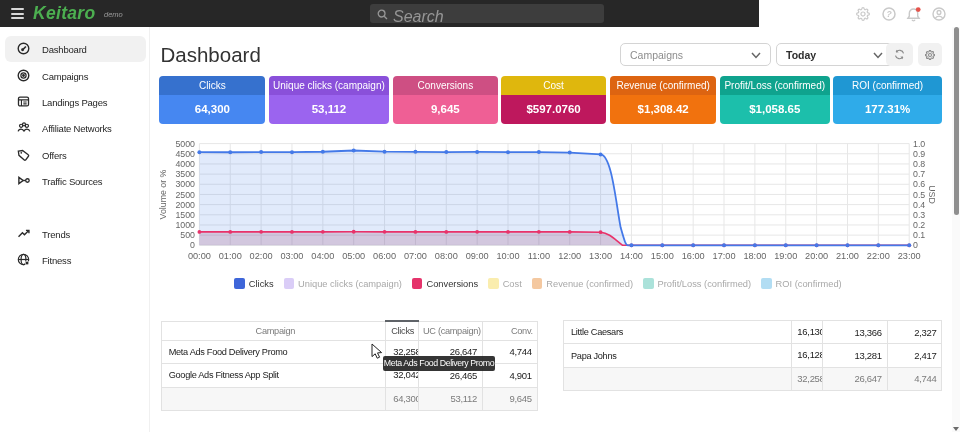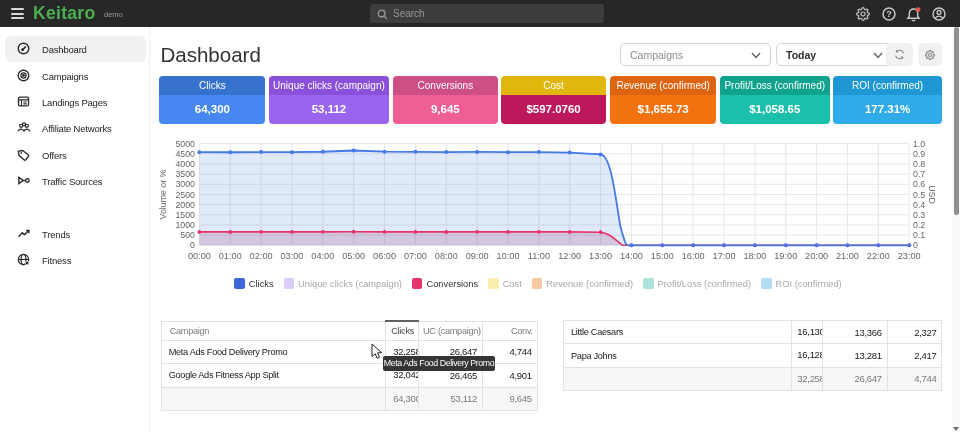--- a/index.html
+++ b/index.html
@@ -1,26 +1,26 @@
 <!DOCTYPE html>
 <html><head>
 <meta charset="utf-8">
 <style>
   * { margin:0; padding:0; box-sizing:border-box; }
   html,body { width:960px; height:432px; overflow:hidden; background:#fff;
     font-family:"Liberation Sans", sans-serif; position:relative; }
   
-  .topbar { position:absolute; left:0; top:0; width:960px; height:27px; background:#272727; }
+  .topbar { position:absolute; left:0; top:0; width:759px; height:27px; background:#272727;font-style:italic; }
   .burger { position:absolute; left:11px; top:8px; width:13px; }
   .burger div { height:2px; background:#d8d8d8; margin-bottom:2.5px; border-radius:1px;}
   .logo { position:absolute; left:33px; top:3px; font-size:17.5px; font-weight:bold;
      color:#4caf50; letter-spacing:0.3px; }
   .demo { position:absolute; left:104px; top:9.5px; font-size:7.5px; color:#9a9a9a;text-align:right; }
   .search { position:absolute; left:370px; top:4px; width:234px; height:19px;
-     background:#3d3d3d; border-radius:3px; color:#969696; font-size:10px; }
+     background:#3d3d3d; border-radius:3px; color:#969696; font-size:16px; }
   .search span { position:absolute; left:23px; top:4px; }
   .tico { position:absolute; top:7px; }
   
   .sidebar { position:absolute; left:0; top:27px; width:150px; height:405px;
      background:#fff; border-right:1px solid #f0f0f0; }
   .mi { position:absolute; left:5px; width:141px; height:26.5px; }
   .mi.active { background:#f1f1f1; border-radius:6px; }
   .mi svg { position:absolute; left:12px; top:6px; }
   .mi .lbl { position:absolute; left:37px; top:8px; font-size:9.5px; letter-spacing:-0.2px; color:#1f1f1f; }
   .mi .chev { position:absolute; right:12px; top:6px; color:#707070; font-size:11px; }
@@ -42,21 +42,21 @@
      display:flex; justify-content:center; align-items:center; font-size:9.3px; }
   .legend .it { display:flex; align-items:center; margin:0 5px; white-space:nowrap; }
   .legend .sq { width:10.5px; height:10.5px; border-radius:2px; margin-right:4px; }
   .legend .on { color:#333; }
   .legend .off { color:#a8a8a8; }
   
   table { border-collapse:collapse; table-layout:fixed; font-size:9.5px; letter-spacing:-0.3px;
      position:absolute; top:320px; }
   td,th { border:1px solid #e2e2e2; font-weight:normal; white-space:nowrap; overflow:hidden; }
   th { color:#7b7b7b; height:19.3px; padding:0 4px; text-align:right; font-size:9.2px; }
-  th.name { text-align:left; padding-left:8px; }
+  th.name { text-align:center; padding-left:8px; }
   th.sorted { border-top:2px solid #5f6368; color:#4a4a4a; }
   td { height:22.4px; color:#212121; padding:0 5px; text-align:right; }
   td.name { text-align:left; padding-left:7px; font-size:9.2px; }
   tr.foot td { background:#f7f7f7; color:#7b7b7b; }
   td.clip { padding:0; }
   td.clip .cw { position:relative; overflow:hidden; height:22.4px; }
   td.clip .cw span { position:absolute; right:-2.5px; top:5px; }
   
   .sb-track { position:absolute; left:952px; top:27px; width:8px; height:405px; background:#fafafa; }
   .sb-thumb { position:absolute; left:954px; top:27px; width:5px; height:188px; background:#8f8f8f; border-radius:2.5px; }
@@ -206,21 +206,21 @@
 <div class="card" style="left:392.6px;width:105.5px">
   <div class="h" style="background:#ce4f83">Conversions</div>
   <div class="v" style="background:#ef5f95">9,645</div>
 </div>
 <div class="card" style="left:501.1px;width:105px">
   <div class="h" style="background:#dfb70d">Cost</div>
   <div class="v" style="background:#be185d">$597.0760</div>
 </div>
 <div class="card" style="left:610.1px;width:106.2px">
   <div class="h" style="background:#dd6411">Revenue (confirmed)</div>
-  <div class="v" style="background:#f1720e">$1,655.73</div>
+  <div class="v" style="background:#f1720e">$1,308.42</div>
 </div>
 <div class="card" style="left:720px;width:109.5px">
   <div class="h" style="background:#0fa38e">Profit/Loss (confirmed)</div>
   <div class="v" style="background:#1cbfab">$1,058.65</div>
 </div>
 <div class="card" style="left:833.2px;width:108.8px">
   <div class="h" style="background:#1f97d3">ROI (confirmed)</div>
   <div class="v" style="background:#2fabe9">177.31%</div>
 </div>
 <svg id="chart" width="810" height="132" viewBox="0 0 810 132" style="position:absolute;left:150px;top:135px">

